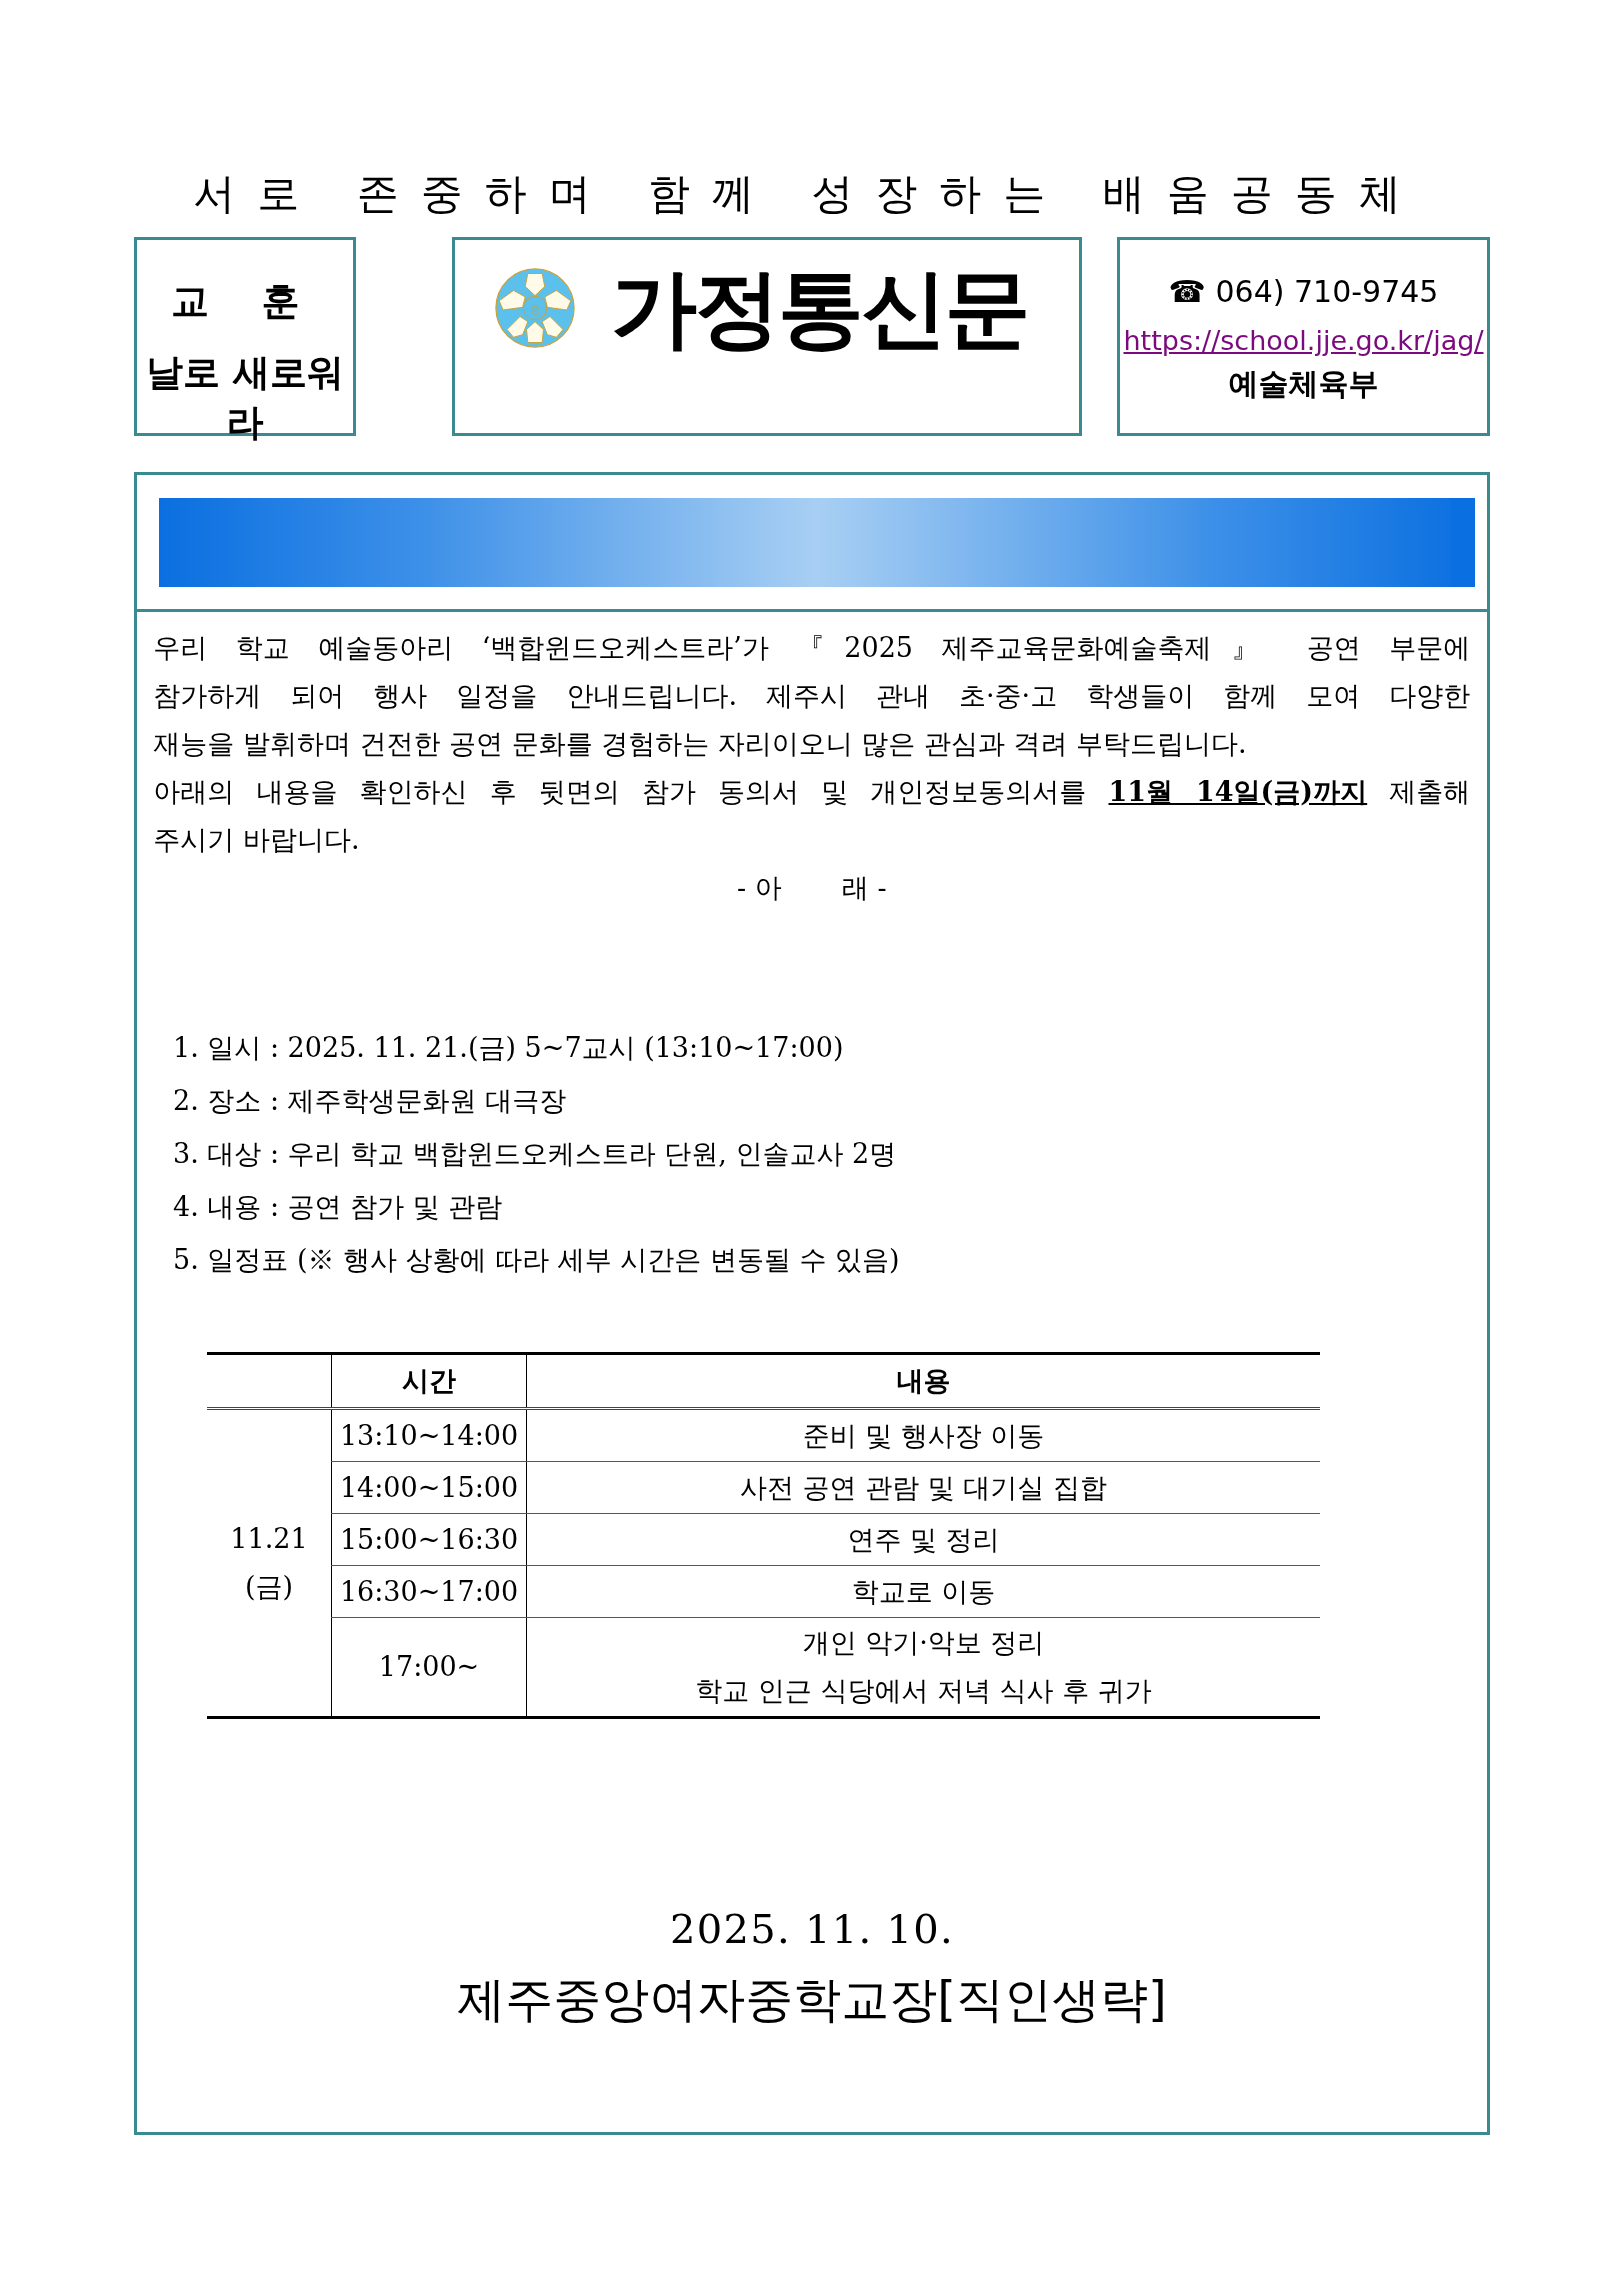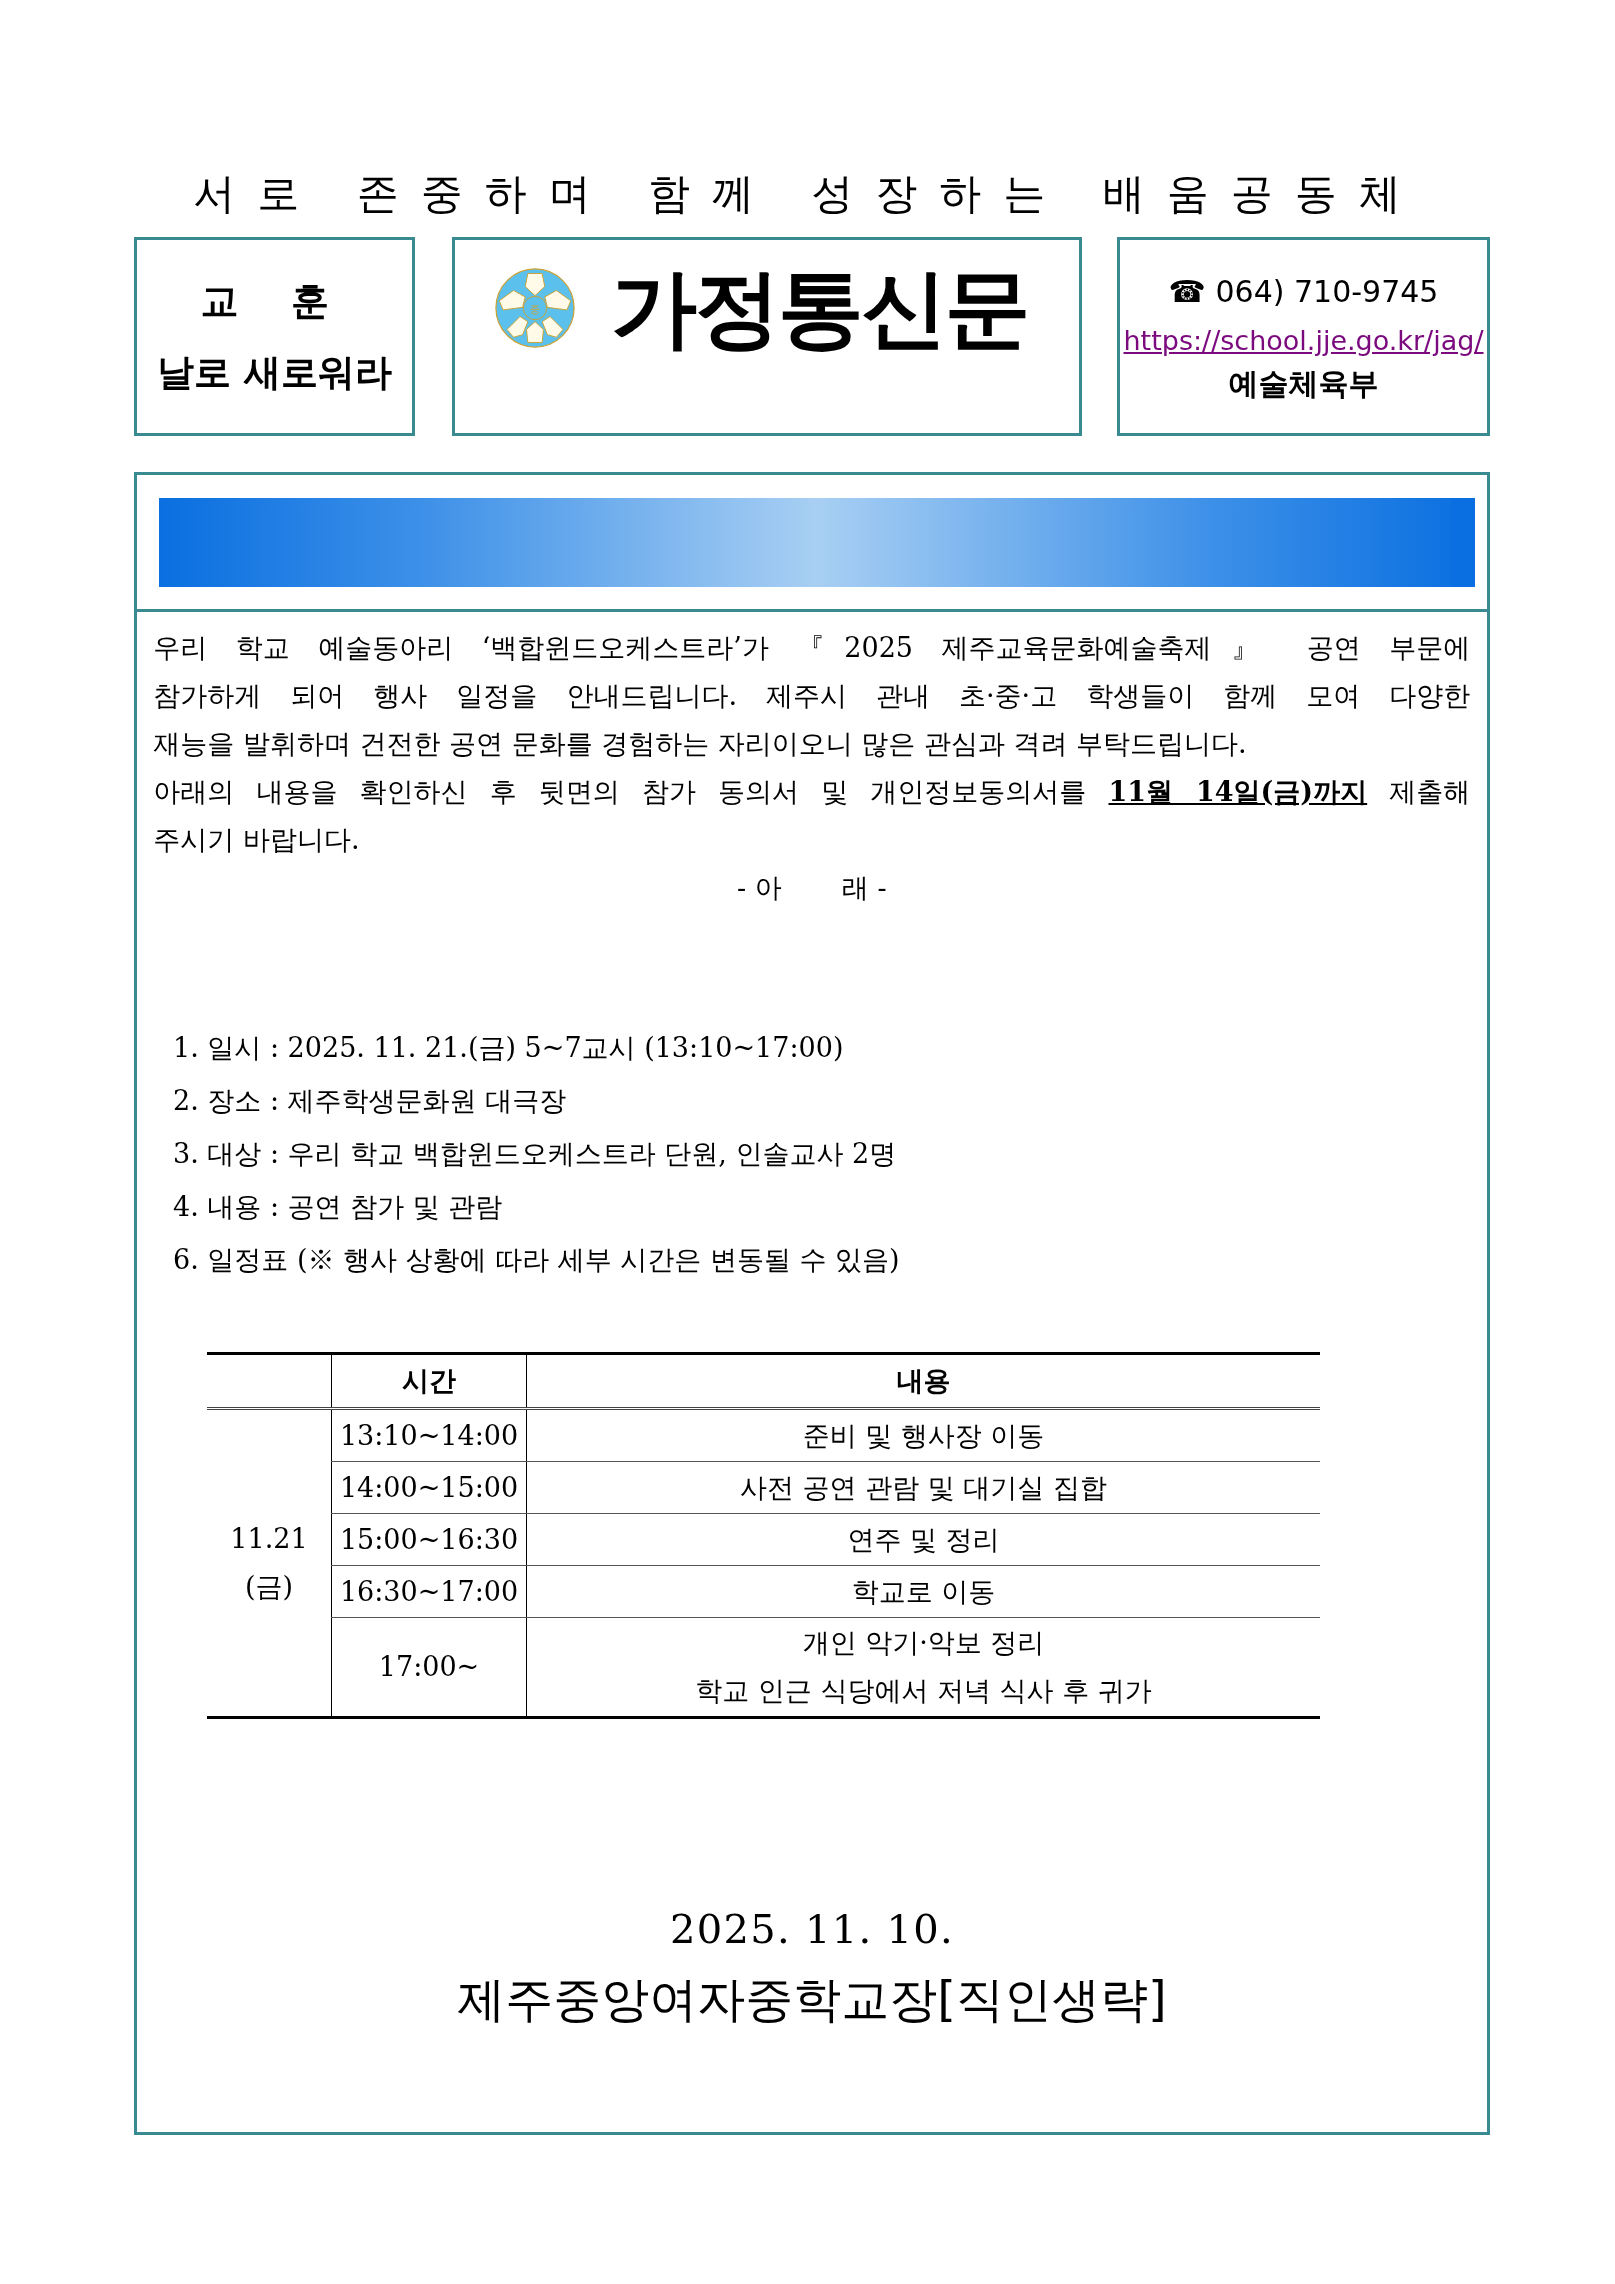--- a/index.html
+++ b/index.html
@@ -3,21 +3,21 @@
 <meta charset="utf-8">
 <style>
   html, body { margin: 0; padding: 0; background: #ffffff; }
   body { width: 1616px; height: 2284px; position: relative; overflow: hidden;
          font-family: "DejaVu Serif", serif; color: #000; }
 
   .motto { position: absolute; left: 0; top: 166px; width: 1616px; text-align: center;
            font-family: "DejaVu Serif", serif; font-size: 42px; letter-spacing: 22px; }
 
   .hbox { position: absolute; border: 3.3px solid #3a8a92; box-sizing: border-box; background: #fff; }
-  .motto-box { left: 134px; top: 237px; width: 281px; height: 199px; }
+  .motto-box { left: 134px; top: 237px; width: 222px; height: 199px; }
   .title-box { left: 452px; top: 237px; width: 630px; height: 199px; }
   .contact-box { left: 1117px; top: 237px; width: 373px; height: 199px; }
 
   .motto-label { position: absolute; left: 0; width: 100%; top: 36px; text-align: center;
                  font-family: "DejaVu Sans", sans-serif; font-weight: bold; font-size: 38px; letter-spacing: 19.6px; }
   .motto-text { position: absolute; left: 0; width: 100%; top: 108px; text-align: center;
                 font-family: "DejaVu Sans", sans-serif; font-weight: bold; font-size: 37px; }
 
   .logo { position: absolute; left: 39px; top: 27px; width: 82px; height: 82px; }
   .newsletter-title { position: absolute; left: 156px; top: 13px; font-family: "DejaVu Sans", sans-serif;
@@ -119,21 +119,21 @@
     <p><span>아래의 내용을 확인하신 후 뒷면의 참가 동의서 및 개인정보동의서를 </span><span class="deadline">11월 14일(금)까지</span><span> 제출해</span></p>
     <p class="last">주시기 바랍니다.</p>
     <p class="ah-rae" style="white-space: pre;">- 아       래 -</p>
   </div>
 
   <div class="items">
     <div>1. 일시 : 2025. 11. 21.(금) 5~7교시 (13:10~17:00)</div>
     <div>2. 장소 : 제주학생문화원 대극장</div>
     <div>3. 대상 : 우리 학교 백합윈드오케스트라 단원, 인솔교사 2명</div>
     <div>4. 내용 : 공연 참가 및 관람</div>
-    <div>6. 일정표 (※ 행사 상황에 따라 세부 시간은 변동될 수 있음)</div>
+    <div>5. 일정표 (※ 행사 상황에 따라 세부 시간은 변동될 수 있음)</div>
   </div>
 
   <table class="schedule">
     <thead>
       <tr>
         <th class="c1"></th>
         <th class="c2">시간</th>
         <th>내용</th>
       </tr>
     </thead>

